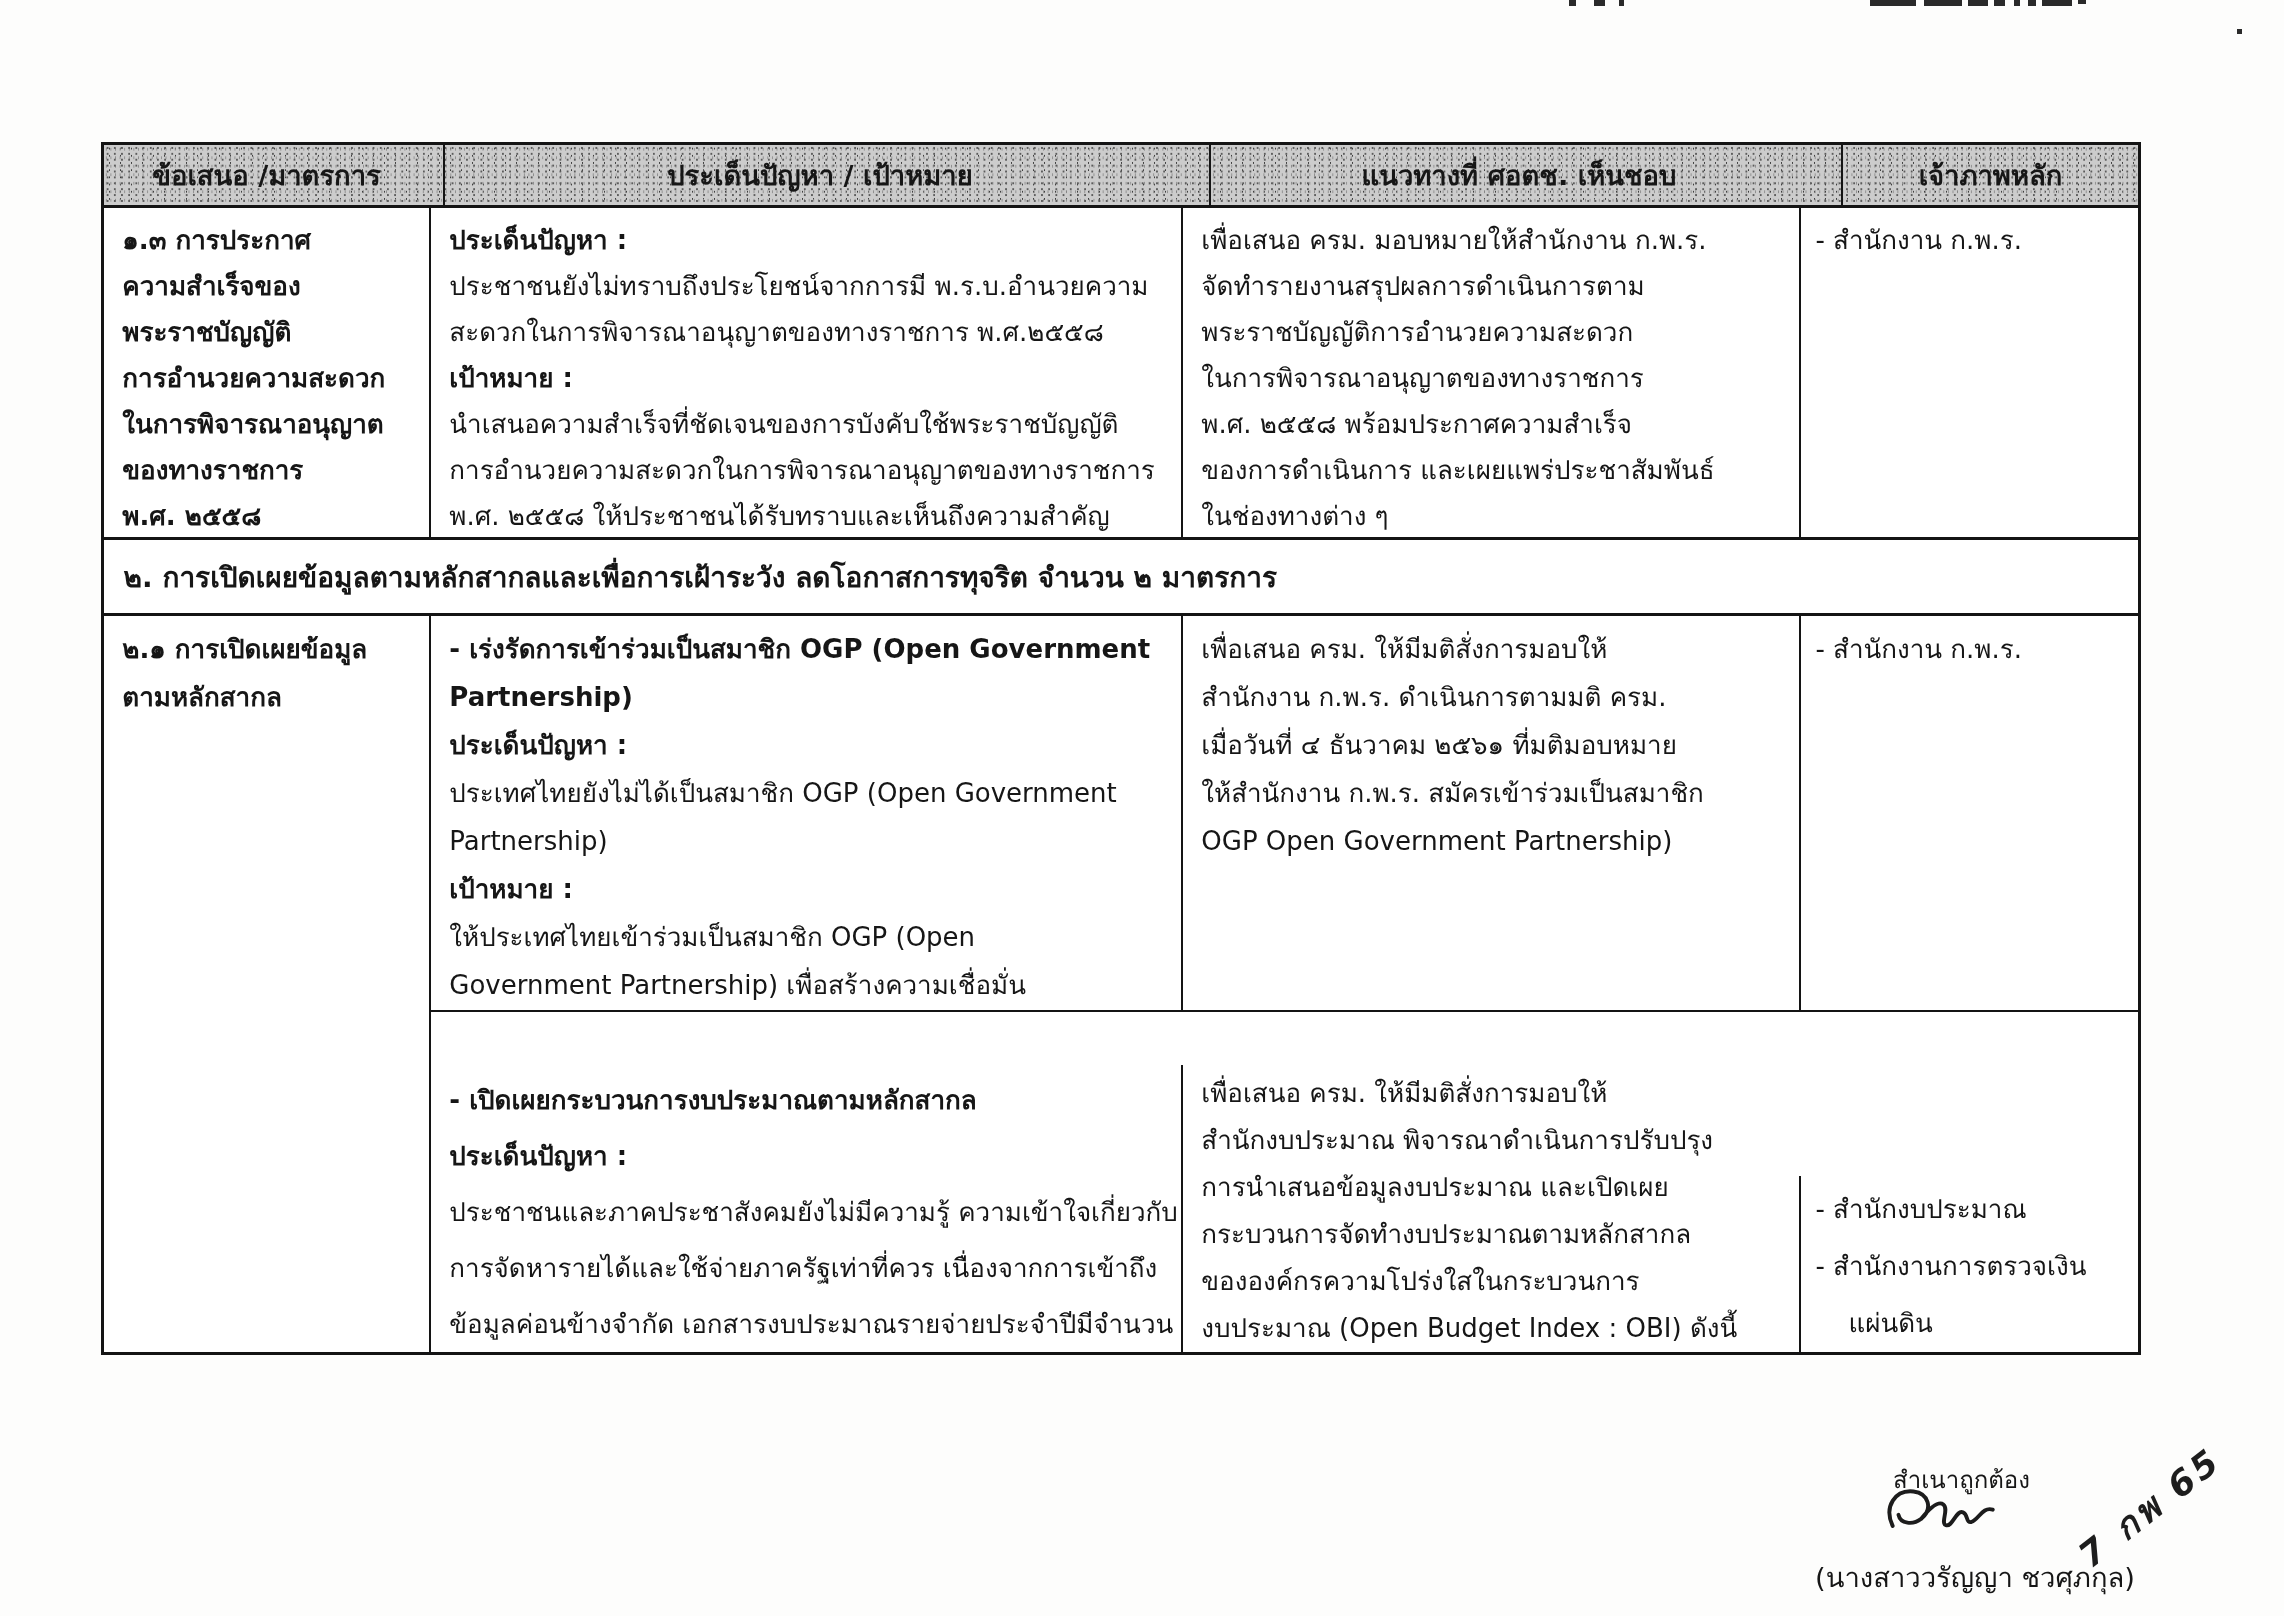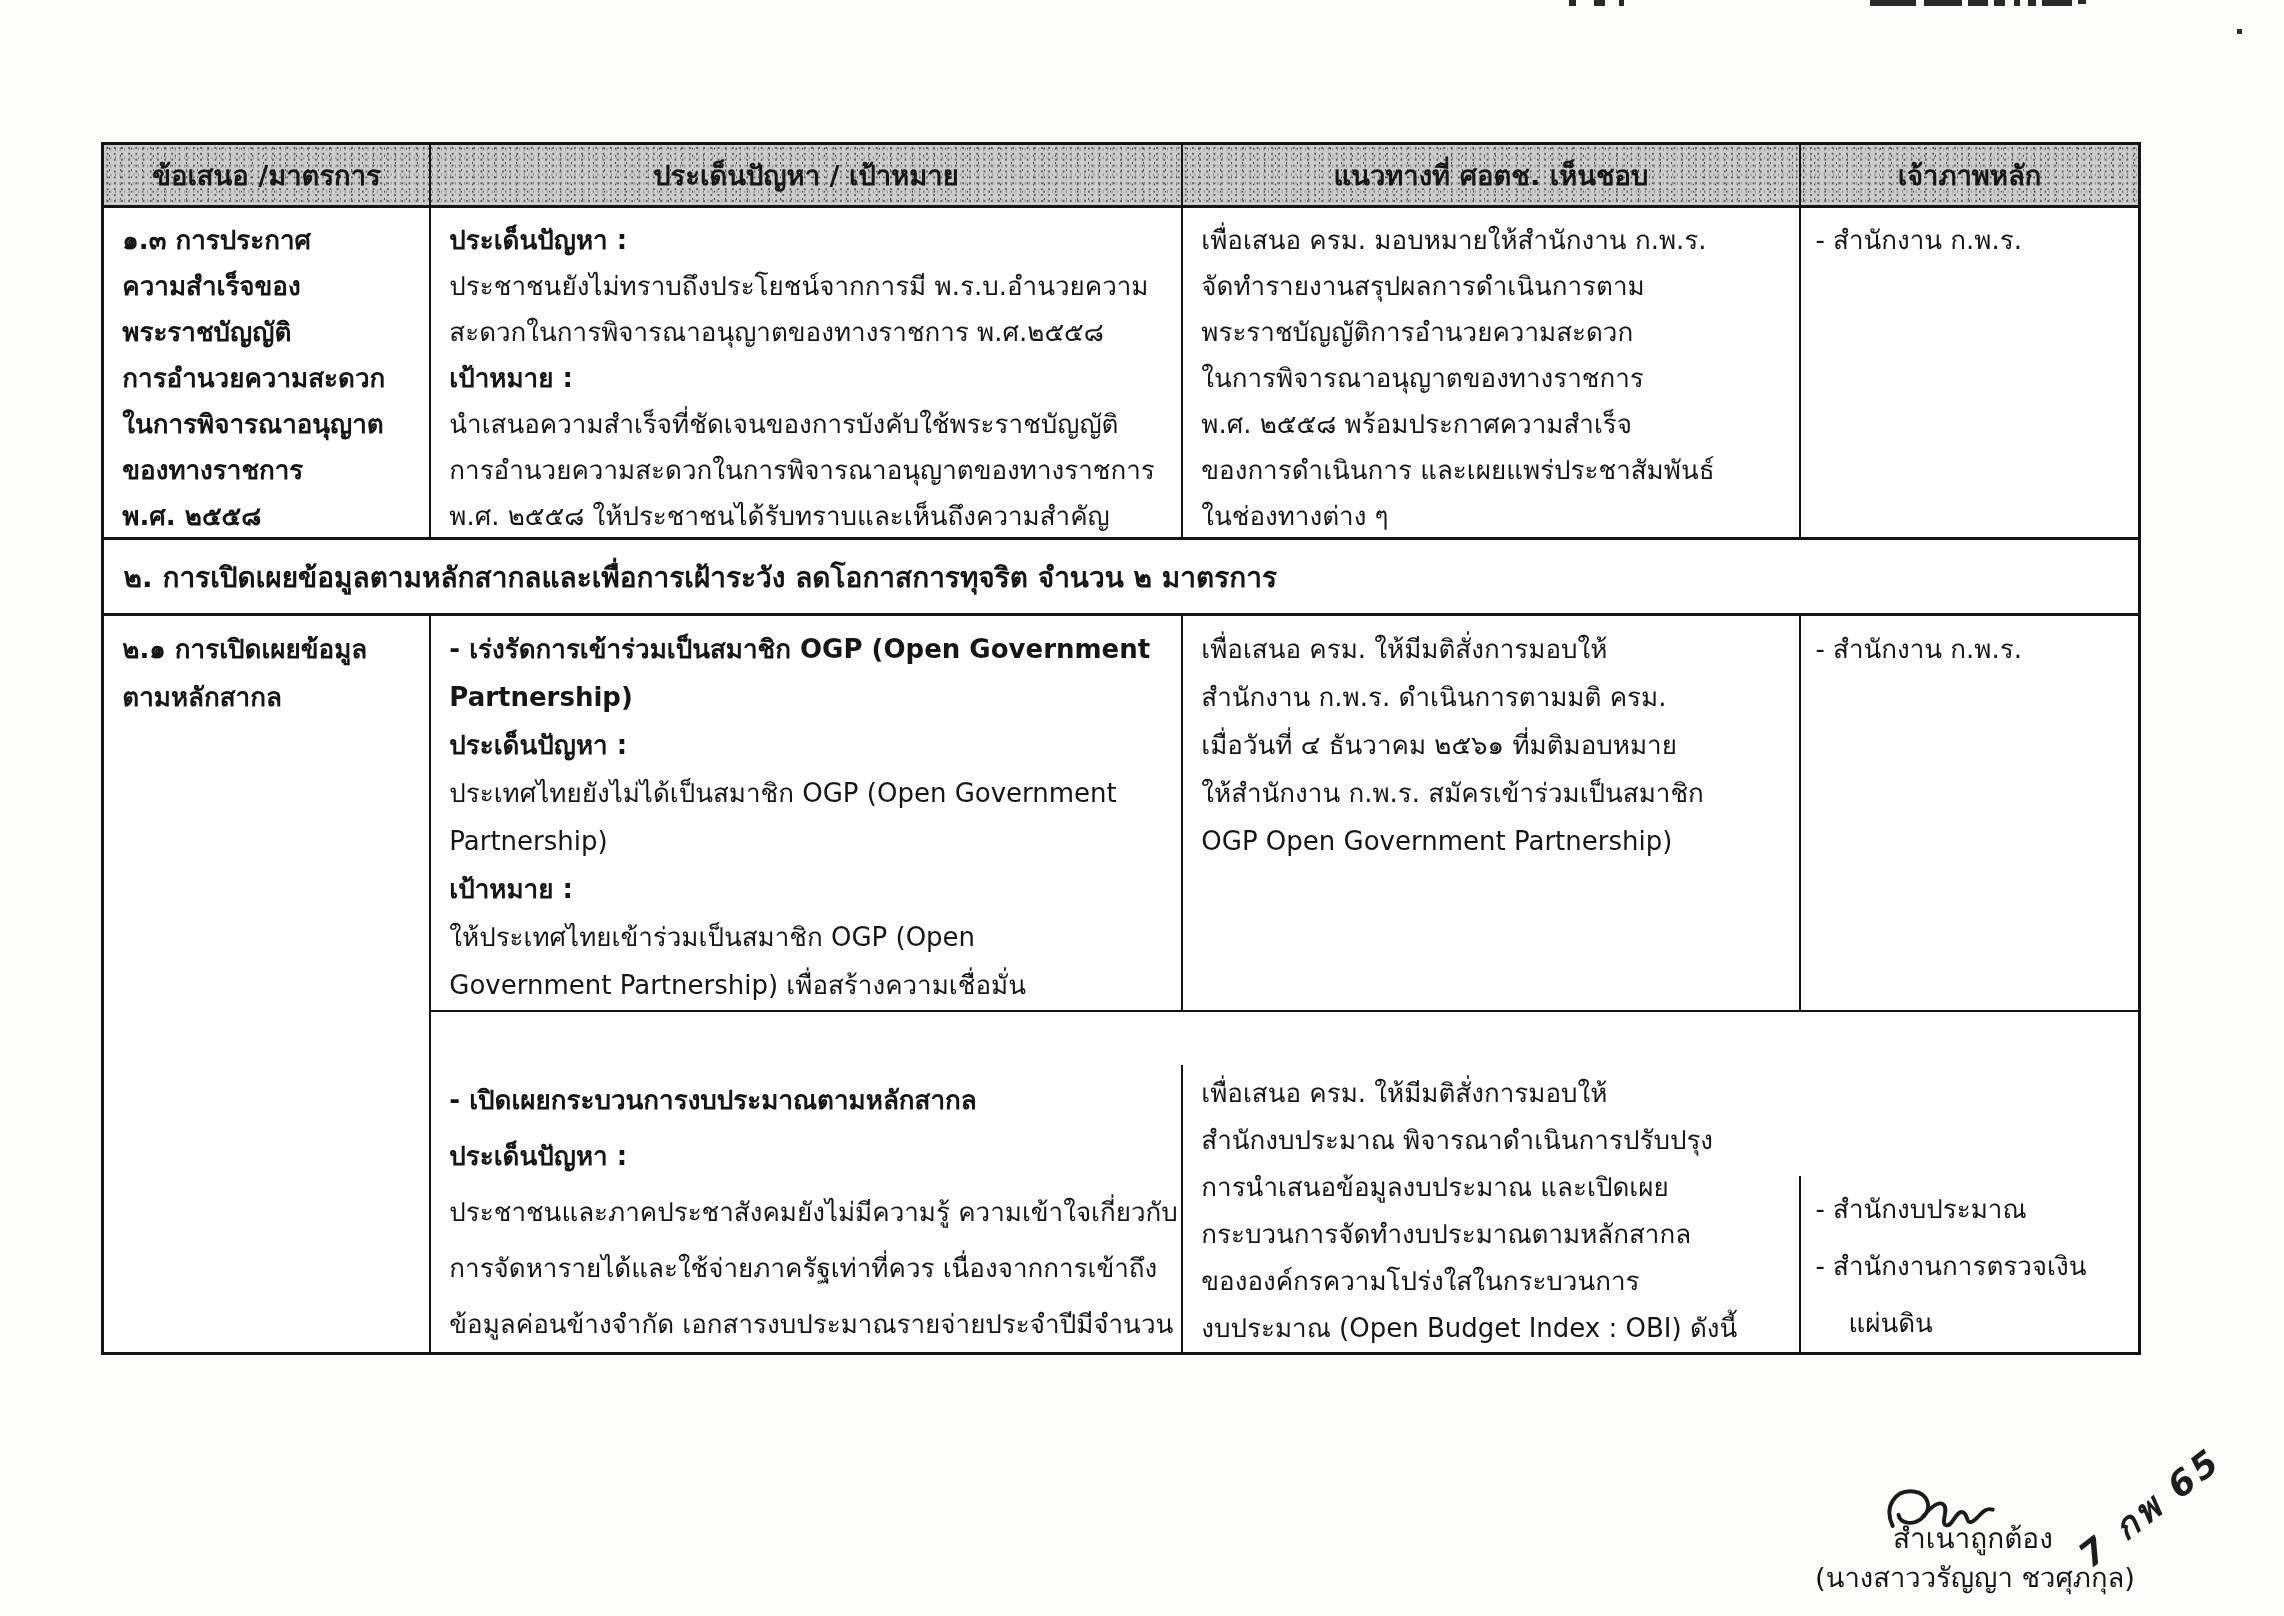--- a/index.html
+++ b/index.html
@@ -24,21 +24,21 @@
   .bold{font-weight:700;}
   .indent{padding-left:33px;}
 
   
   .thead{height:60px;
          background-color:#cccccc;
          background-image:
            radial-gradient(#5c5c5c 0.8px, rgba(0,0,0,0) 1px),
            radial-gradient(#8d8d8d 0.7px, rgba(0,0,0,0) 0.8px),
            radial-gradient(#3f3f3f 0.9px, rgba(0,0,0,0) 1.1px);
-         background-size:7.2px 5.9px,4.6px 8.5px,11px 7.2px;}
+         background-size:7.2px 5.9px,4.6px 8.5px,11px 7.2px;gap:14px;}
   .hcell{display:flex;align-items:center;justify-content:center;
          font-size:27.4px;font-weight:700;padding:0;text-align:center;}
 
   
   .r1{height:332px;border-top:3.3px solid #141414;}
   .r1 .line{line-height:46px;}
   .r1 .c1 .line{font-weight:700;}
 
   
   .section{height:76px;border-top:3.3px solid #141414;align-items:center;}
@@ -52,21 +52,21 @@
   .subrow .c2{border-left:none;width:750px;}
   .r2a{height:394px;justify-content:center;}
   .r2a .line{line-height:48px;}
   .r2b{flex:1;border-top:2.6px solid #141414;align-items:flex-end;}
   .r2b .c2 .line{line-height:56px;}
   .r2b .c3 .line{line-height:47px;}
   .r2b .c4 .line{line-height:57px;}
   .r2b .cell{padding-top:5.2px;}
 
   
-  .cert-title{position:absolute;left:1893px;top:1516px;font-size:28px;white-space:nowrap;}
+  .cert-title{position:absolute;left:1893px;top:1460px;font-size:24px;white-space:nowrap;}
   .signature{position:absolute;left:1882px;top:1483px;}
   .cert-name{position:absolute;left:1815px;top:1556px;font-size:27.4px;white-space:nowrap;}
   .cert-date{position:absolute;left:2100px;top:1526px;font-size:35px;font-weight:700;
              color:#1d1d1d;transform:rotate(-38deg);transform-origin:left bottom;
              font-style:italic;letter-spacing:3.9px;white-space:nowrap;}
 </style>
 </head>
 <body>
 
 <div id="page">

